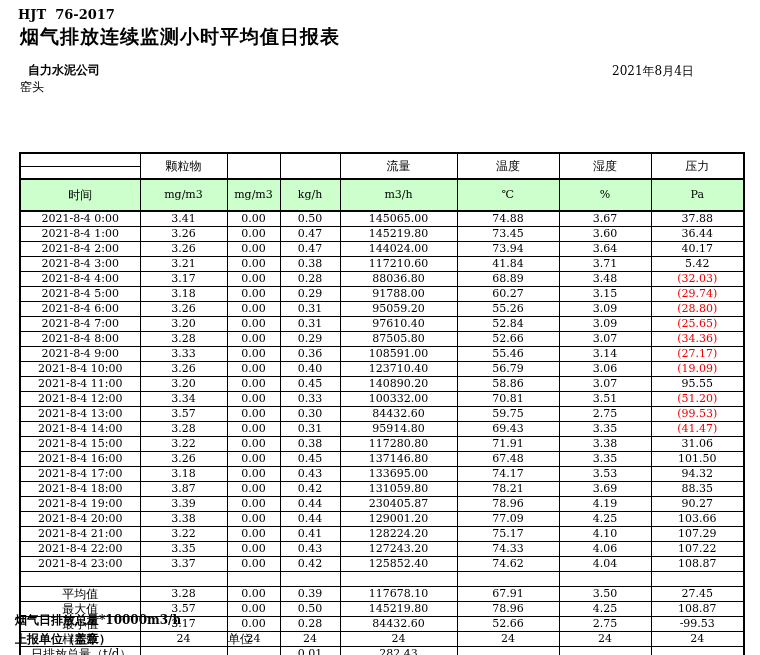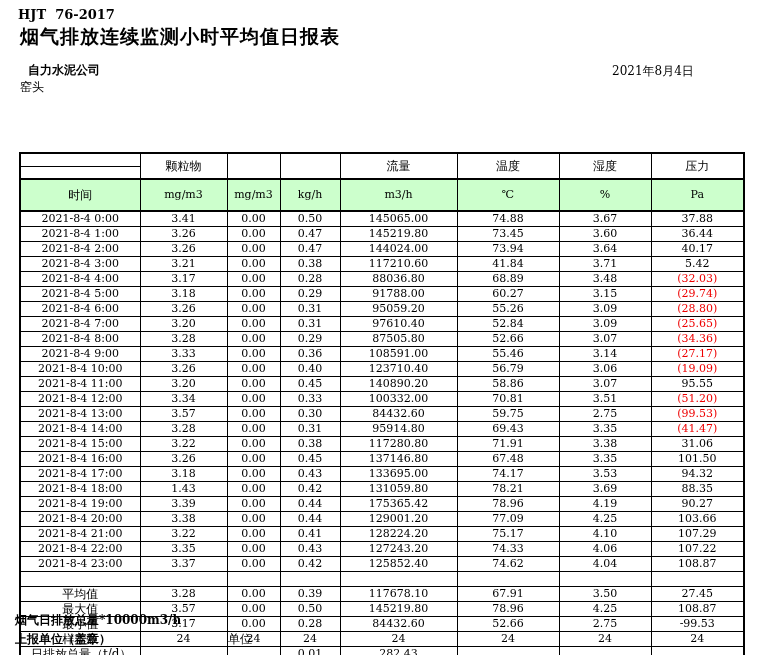--- a/index.html
+++ b/index.html
@@ -265,34 +265,34 @@
         <td>3.18</td>
         <td>0.00</td>
         <td>0.43</td>
         <td>133695.00</td>
         <td>74.17</td>
         <td>3.53</td>
         <td>94.32</td>
       </tr>
       <tr>
         <td class="time">2021-8-4 18:00</td>
-        <td>1.43</td>
+        <td>3.87</td>
         <td>0.00</td>
         <td>0.42</td>
         <td>131059.80</td>
         <td>78.21</td>
         <td>3.69</td>
         <td>88.35</td>
       </tr>
       <tr>
         <td class="time">2021-8-4 19:00</td>
         <td>3.39</td>
         <td>0.00</td>
         <td>0.44</td>
-        <td>175365.42</td>
+        <td>230405.87</td>
         <td>78.96</td>
         <td>4.19</td>
         <td>90.27</td>
       </tr>
       <tr>
         <td class="time">2021-8-4 20:00</td>
         <td>3.38</td>
         <td>0.00</td>
         <td>0.44</td>
         <td>129001.20</td>

